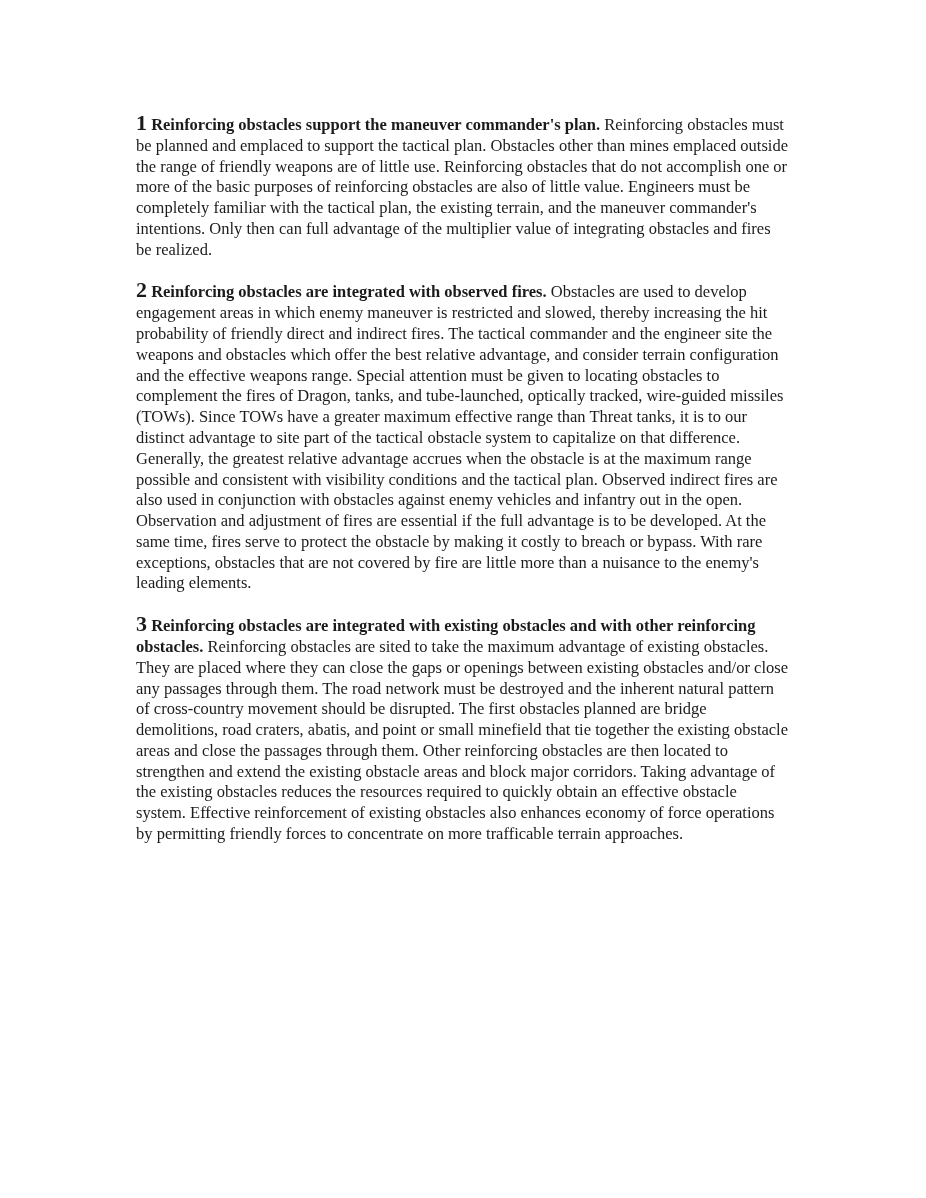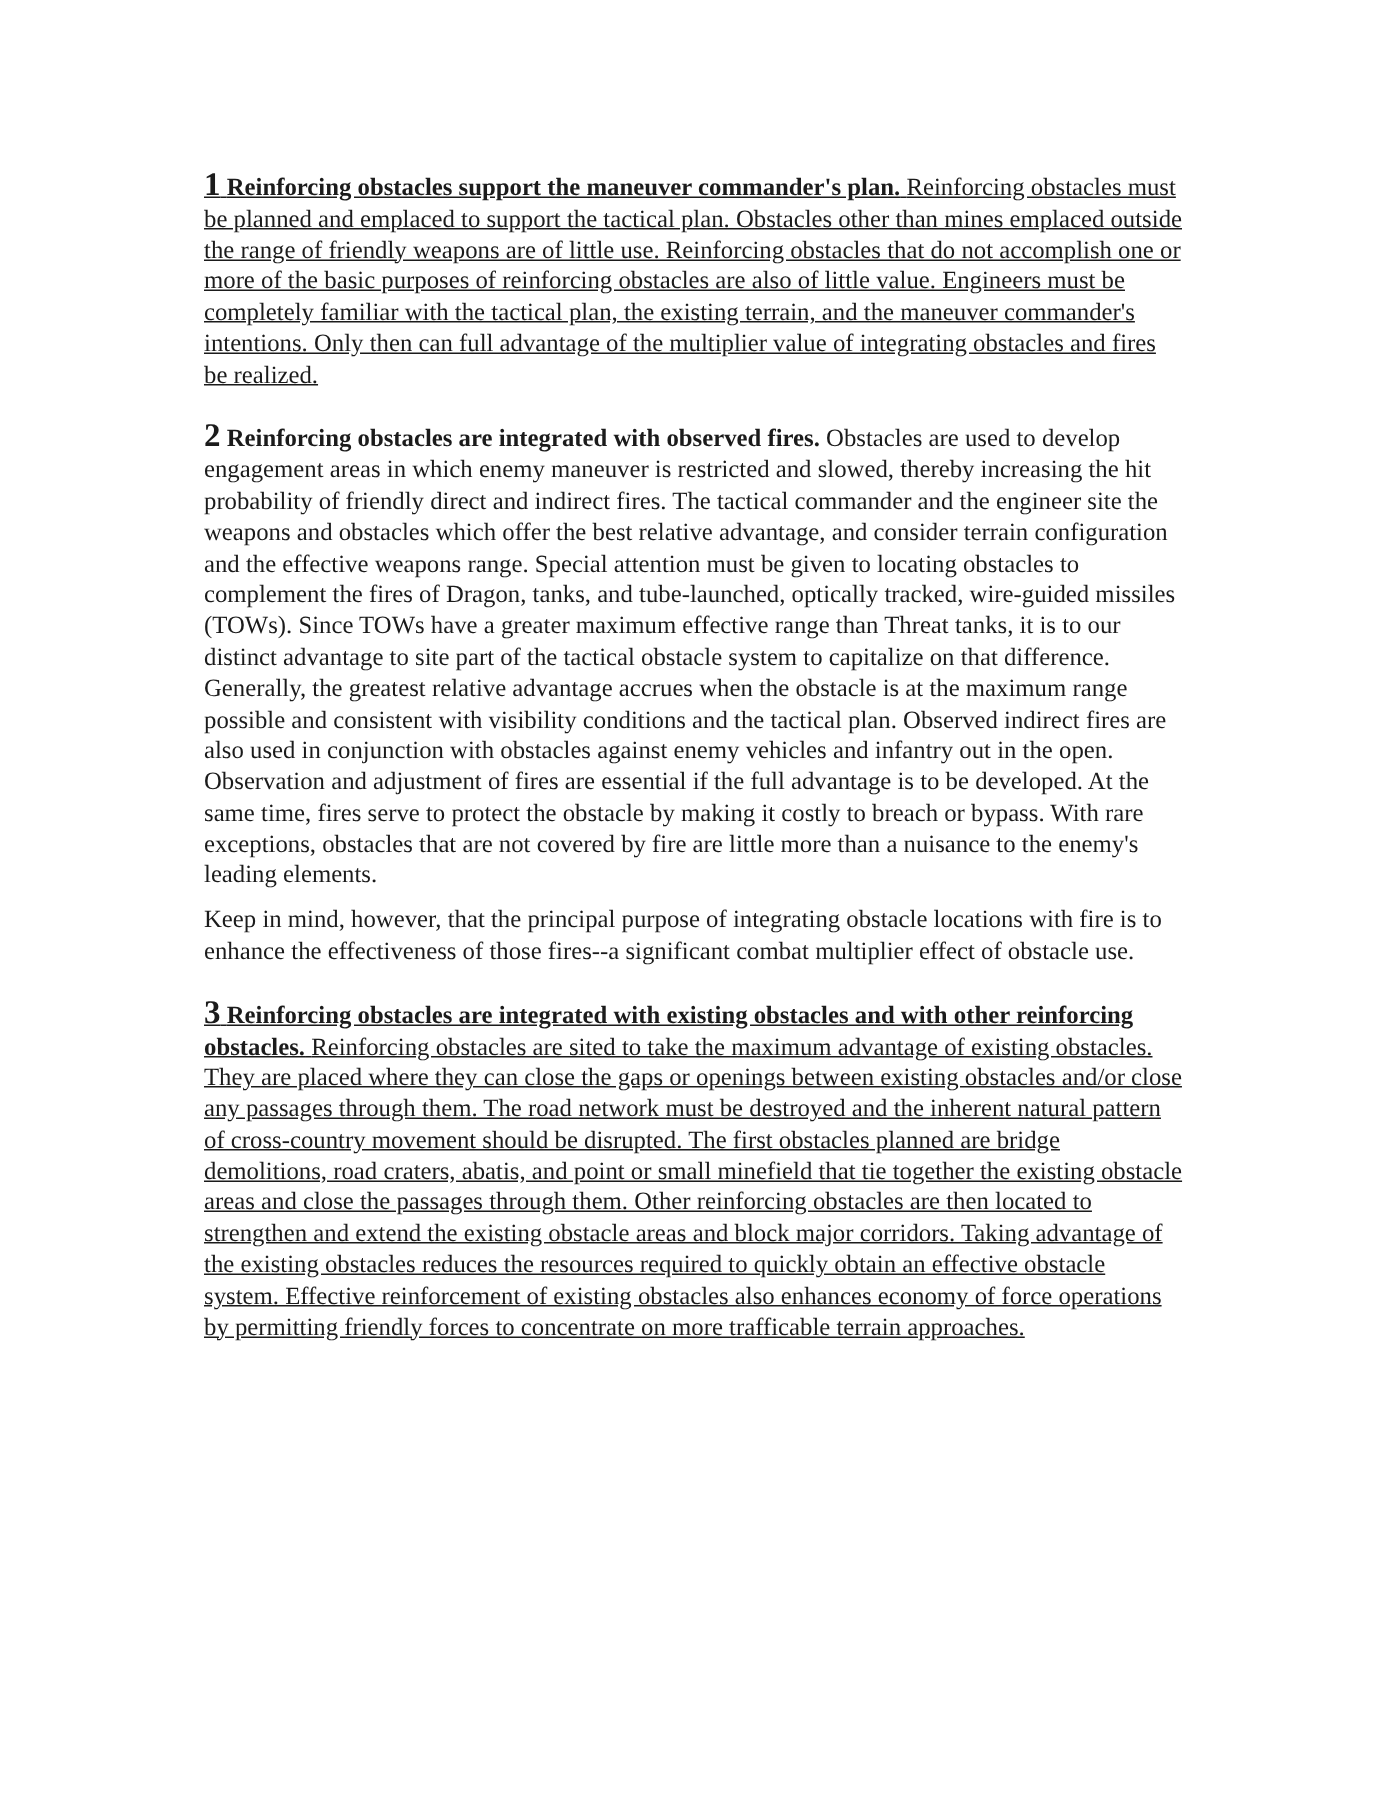--- a/index.html
+++ b/index.html
@@ -17,21 +17,21 @@
     background: #ffffff;
     padding: 112px 136px 0 136px;
   }
   .doc-section { margin-bottom: 19px; }
   .para {
     font-size: 16.5px;
     line-height: 1.26;
     text-align: left;
     margin-bottom: 0;
   }
-  .para:last-child { margin-bottom: 0; text-decoration: underline; }
+  .para:last-child { margin-bottom: 0; }
   .num {
     font-size: 22px;
     font-weight: bold;
     line-height: 1;
   }
   .heading { font-weight: bold; }
   .continuation {
     font-size: 16.5px;
     line-height: 1.26;
     margin-top: 9px;
@@ -49,21 +49,20 @@
       <span class="body-text">Reinforcing obstacles must be planned and emplaced to support the tactical plan. Obstacles other than mines emplaced outside the range of friendly weapons are of little use. Reinforcing obstacles that do not accomplish one or more of the basic purposes of reinforcing obstacles are also of little value. Engineers must be completely familiar with the tactical plan, the existing terrain, and the maneuver commander's intentions. Only then can full advantage of the multiplier value of integrating obstacles and fires be realized.</span>
     </p>
   </section>
 
   <section class="doc-section">
     <p class="para">
       <span class="num">2</span>
       <strong class="heading">Reinforcing obstacles are integrated with observed fires.</strong>
       <span class="body-text">Obstacles are used to develop engagement areas in which enemy maneuver is restricted and slowed, thereby increasing the hit probability of friendly direct and indirect fires. The tactical commander and the engineer site the weapons and obstacles which offer the best relative advantage, and consider terrain configuration and the effective weapons range. Special attention must be given to locating obstacles to complement the fires of Dragon, tanks, and tube-launched, optically tracked, wire-guided missiles (TOWs). Since TOWs have a greater maximum effective range than Threat tanks, it is to our distinct advantage to site part of the tactical obstacle system to capitalize on that difference. Generally, the greatest relative advantage accrues when the obstacle is at the maximum range possible and consistent with visibility conditions and the tactical plan. Observed indirect fires are also used in conjunction with obstacles against enemy vehicles and infantry out in the open. Observation and adjustment of fires are essential if the full advantage is to be developed. At the same time, fires serve to protect the obstacle by making it costly to breach or bypass. With rare exceptions, obstacles that are not covered by fire are little more than a nuisance to the enemy's leading elements.</span>
     </p>
-    <p class="continuation">Keep in mind, however, that the principal purpose of integrating obstacle locations with fire is to enhance the effectiveness of those fires--a significant combat multiplier effect of obstacle use.</p>
   </section>
 
   <section class="doc-section">
     <p class="para">
       <span class="num">3</span>
       <strong class="heading">Reinforcing obstacles are integrated with existing obstacles and with other reinforcing obstacles.</strong>
       <span class="body-text">Reinforcing obstacles are sited to take the maximum advantage of existing obstacles. They are placed where they can close the gaps or openings between existing obstacles and/or close any passages through them. The road network must be destroyed and the inherent natural pattern of cross-country movement should be disrupted. The first obstacles planned are bridge demolitions, road craters, abatis, and point or small minefield that tie together the existing obstacle areas and close the passages through them. Other reinforcing obstacles are then located to strengthen and extend the existing obstacle areas and block major corridors. Taking advantage of the existing obstacles reduces the resources required to quickly obtain an effective obstacle system. Effective reinforcement of existing obstacles also enhances economy of force operations by permitting friendly forces to concentrate on more trafficable terrain approaches.</span>
     </p>
   </section>
 

